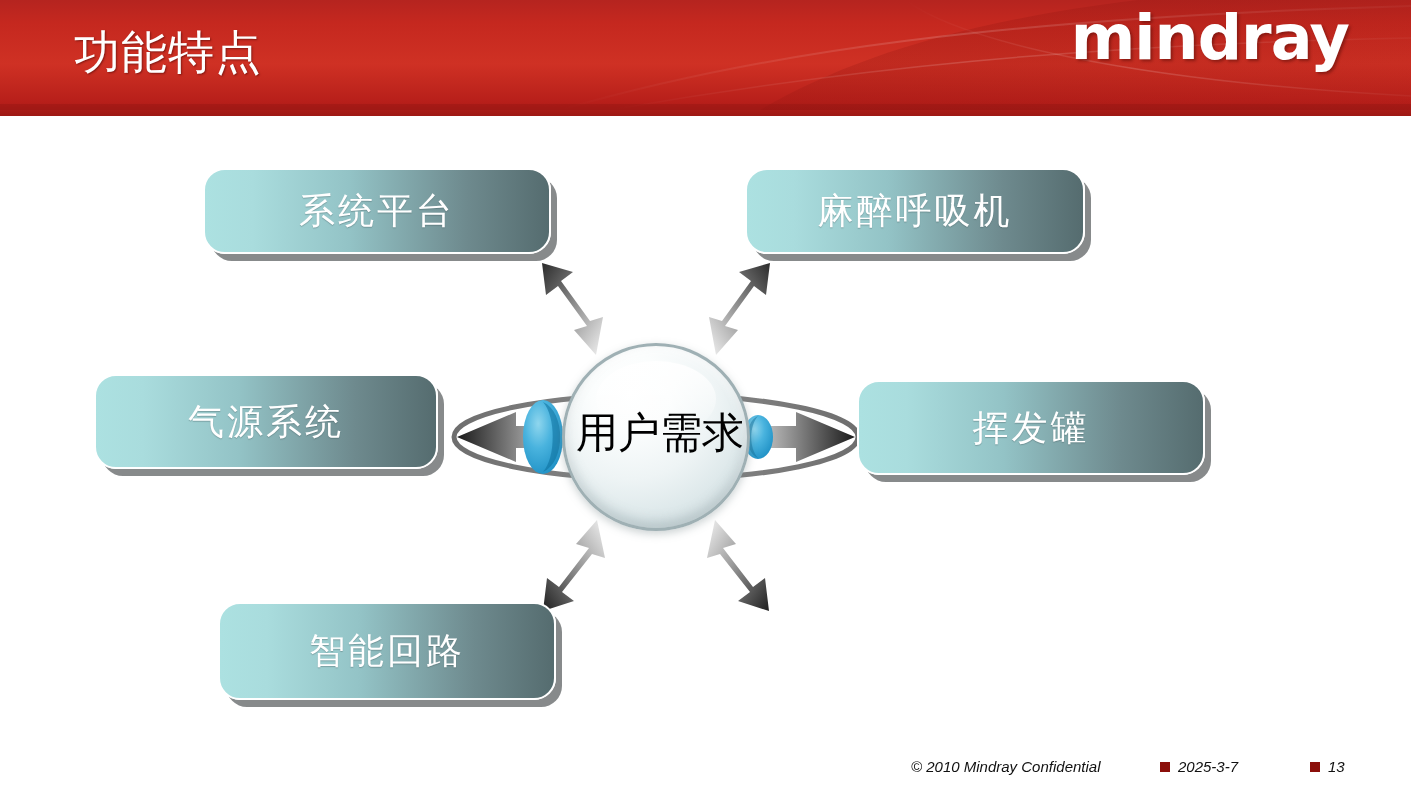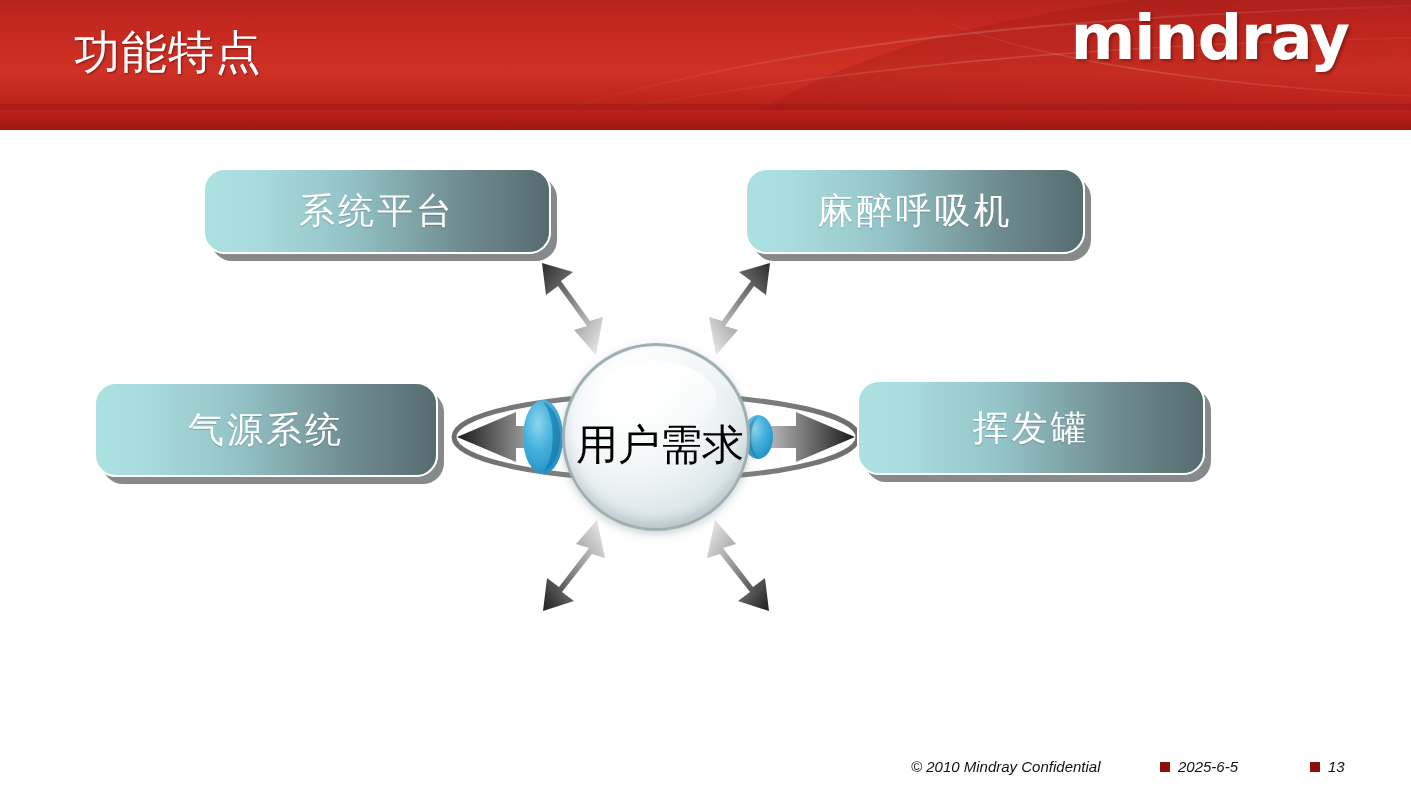--- a/index.html
+++ b/index.html
@@ -13,21 +13,21 @@
     position: relative;
     overflow: hidden;
     font-family: "Liberation Sans", sans-serif;
   }
 
   
   .header {
     position: absolute;
     left: 0; top: 0;
     width: 1411px;
-    height: 130px;
+    height: 116px;
     background: linear-gradient(180deg, #b5241f 0%, #c5281f 20%, #cf3124 55%, #b71f1a 88%, #9e1914 100%);
     overflow: hidden;
   }
   .header-swoosh { position: absolute; left:0; top:0; width: 1411px; height: 110px; }
 
   .slide-title {
     position: absolute;
     left: 74px;
     top: 23px;
     font-size: 46px;
@@ -91,21 +91,21 @@
     font-size: 36px;
     line-height: 42px;
     font-family: "DejaVu Sans", "Liberation Sans", sans-serif;
     letter-spacing: 3px;
     white-space: nowrap;
     text-shadow: 0 1px 1px rgba(60,80,82,0.35);
   }
 
   #node-top-left      { left: 203px; top: 58px;  width: 348px; height: 86px;  }
   #node-top-right     { left: 745px; top: 58px;  width: 340px; height: 86px; align-items: center;  }
-  #node-mid-left      { left: 94px;  top: 272px; width: 344px; height: 95px;  }
+  #node-mid-left      { left: 94px;  top: 264px; width: 344px; height: 95px;  }
   #node-mid-right     { left: 857px; top: 270px; width: 348px; height: 95px;  }
   #node-bottom-left   { left: 218px; top: 492px; width: 338px; height: 98px;  }
   #node-bottom-right  { left: 762px; top: 492px; width: 348px; height: 98px;  }
 
   
   .hub {
     position: absolute;
     left: 562px;
     top: 233px;
     width: 188px;
@@ -136,21 +136,20 @@
     left: 545px;
     top: 297px;
     width: 230px;
     text-align: center;
     font-size: 42px;
     line-height: 52px;
     color: #000000;
     font-family: "DejaVu Serif", "Liberation Serif", serif;
     white-space: nowrap;
     z-index: 8;
-    margin-top: 12px;
   }
 
   
   .footer {
     position: absolute;
     left: 2px;
     top: 750px;
     width: 1411px;
     height: 44px;
     font-style: italic;
@@ -303,30 +302,33 @@
   </div>
   <div class="node" id="node-top-right">
     <span class="node-label">麻醉呼吸机</span>
   </div>
   <div class="node" id="node-mid-left">
     <span class="node-label">气源系统</span>
   </div>
   <div class="node" id="node-mid-right">
     <span class="node-label">挥发罐</span>
   </div>
+  <div class="node" id="node-bottom-left">
+    <span class="node-label">智能回路</span>
+  </div>
 
   <div class="hub">
     <div class="hub-gloss"></div>
   </div>
   <div class="hub-label">用户需求</div>
 </div>
 
 <div class="footer">
   <div class="footer-copyright">© 2010 Mindray Confidential</div>
   <div class="footer-date-group">
     <span class="footer-bullet"></span>
-    <span class="footer-text">2025-6-5</span>
+    <span class="footer-text">2025-3-7</span>
   </div>
   <div class="footer-page-group">
     <span class="footer-bullet"></span>
     <span class="footer-text">13</span>
   </div>
 </div>
 
 </body></html>

